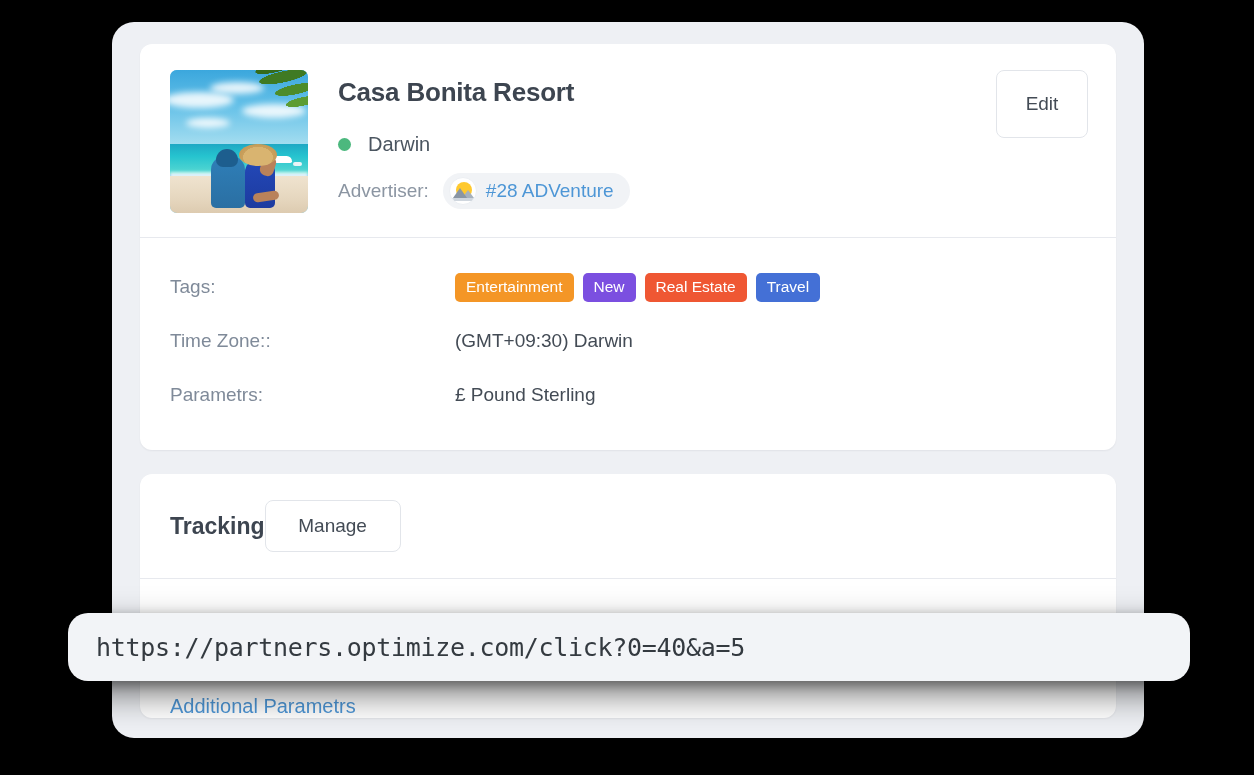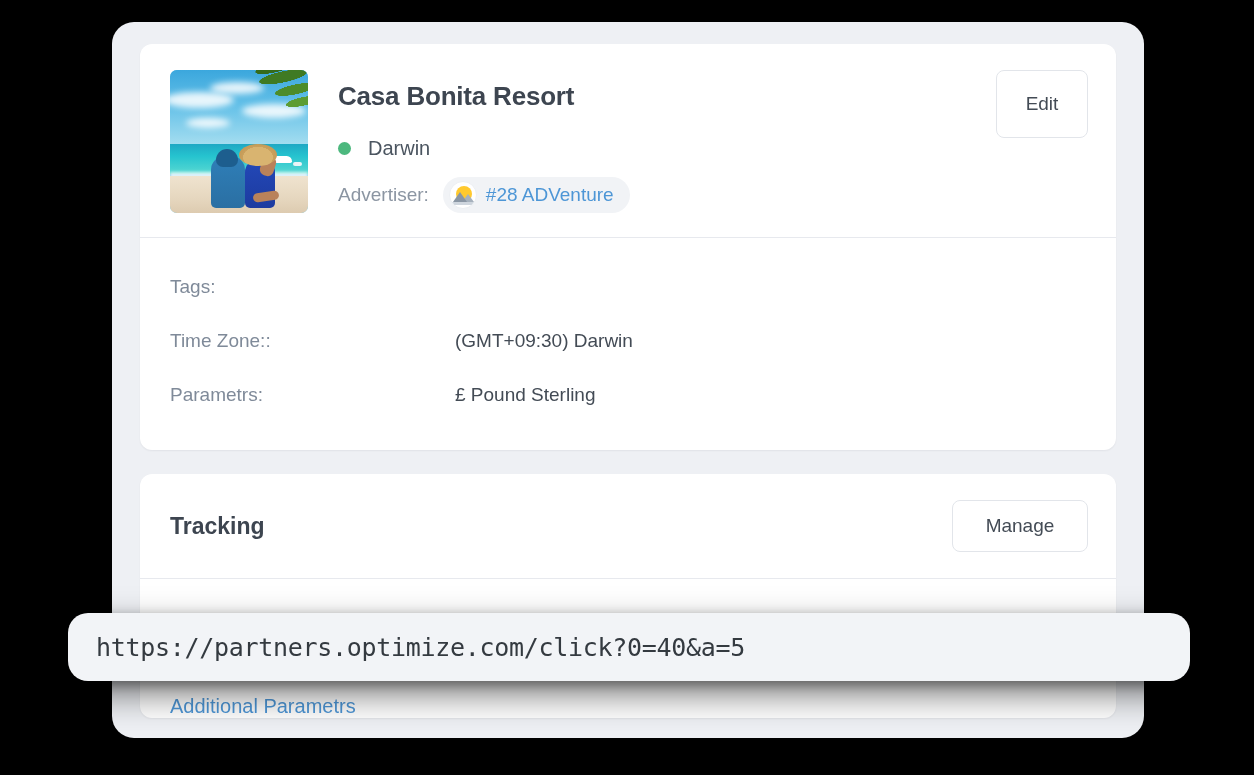--- a/index.html
+++ b/index.html
@@ -40,21 +40,21 @@
     border-radius: 12px;
     box-shadow: 0 1px 2px rgba(16,24,40,0.06);
     overflow: hidden;
   }
 
   
   .card-profile { }
 
   .profile-head {
     display: flex;
-    align-items: flex-end;
+    align-items: center;
     padding: 26px 30px 24px 30px;
     border-bottom: 1px solid #e7e9ee;
     position: relative;
   }
 
   .thumb {
     width: 138px;
     height: 143px;
     border-radius: 7px;
     flex: 0 0 auto;
@@ -267,21 +267,21 @@
     white-space: nowrap;
   }
 
   
   .card-tracking {
     margin-top: 24px;
   }
   .tracking-head {
     display: flex;
     align-items: center;
-    justify-content: space-between;
+    justify-content: flex-start;
     padding: 26px 28px 26px 30px;
     border-bottom: 1px solid #e7e9ee;
   }
   .tracking-title {
     font-size: 23px;
     font-weight: 700;
     color: #3d4550;
   }
   .manage-btn {
     width: 136px;
@@ -389,20 +389,26 @@
           </div>
         </div>
 
         <button class="edit-btn">Edit</button>
       </div>
 
       <div class="detail-body">
 
         <div class="detail-row">
           <div class="detail-label">Tags:</div>
+          <div class="tags" id="tags-container">
+              <span class="tag" style="background: rgb(244, 150, 38);">Entertainment</span>
+              <span class="tag" style="background: rgb(123, 79, 224);">New</span>
+              <span class="tag" style="background: rgb(239, 87, 51);">Real Estate</span>
+              <span class="tag" style="background: rgb(68, 112, 214);">Travel</span>
+            </div>
         </div>
 
         <div class="detail-row">
           <div class="detail-label">Time Zone::</div>
           <div class="detail-value">(GMT+09:30) Darwin</div>
         </div>
 
         <div class="detail-row">
           <div class="detail-label">Parametrs:</div>
           <div class="detail-value">£ Pound Sterling</div>

